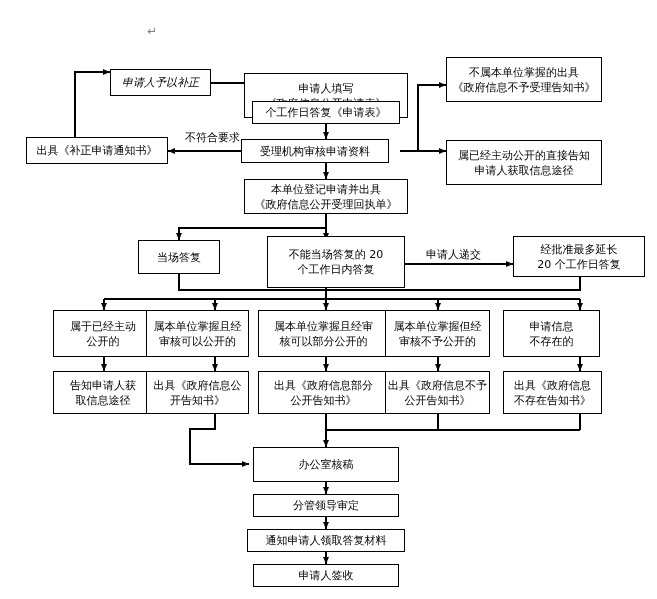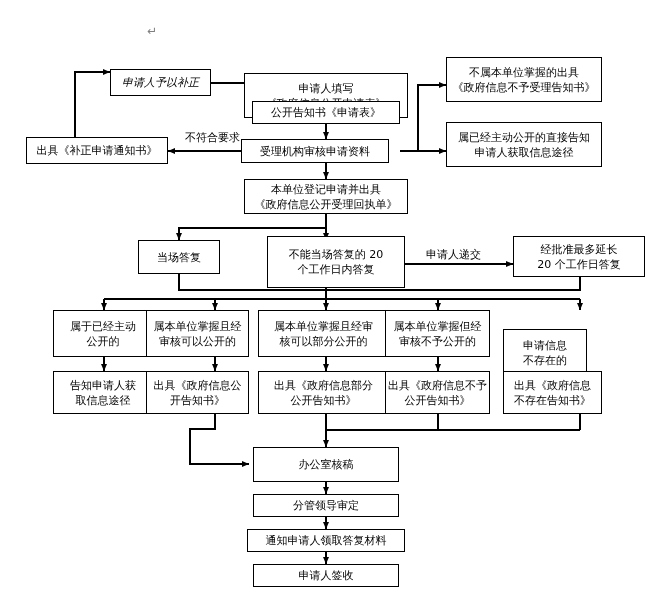--- a/index.html
+++ b/index.html
@@ -125,36 +125,36 @@
 
   <div class="node" style="left:244px; top:29px; width:164px; height:45px;margin-top:44px;">
     <span>申请人填写<br>《政府信息公开申请表》</span>
   </div>
 
   <div class="node" style="left:110px; top:69px; width:101px; height:27px;font-style:italic;">
     <span>申请人予以补正</span>
   </div>
 
   <div class="node" style="left:252px; top:101px; width:148px; height:23px;">
-    <span>公开告知书《申请表》</span>
+    <span>个工作日答复《申请表》</span>
   </div>
 
   <div class="node" style="left:241px; top:139px; width:148px; height:24px;">
     <span>受理机构审核申请资料</span>
   </div>
 
   <div class="node" style="left:26px; top:137px; width:142px; height:27px;">
     <span>出具《补正申请通知书》</span>
   </div>
 
   <div class="node" style="left:446px; top:57px; width:156px; height:45px;">
     <span>不属本单位掌握的出具<br>《政府信息不予受理告知书》</span>
   </div>
 
-  <div class="node" style="left:446px; top:122px; width:156px; height:45px;align-items:center;">
+  <div class="node" style="left:446px; top:140px; width:156px; height:45px;align-items:center;">
     <span>属已经主动公开的直接告知<br>申请人获取信息途径</span>
   </div>
 
   <div class="node" style="left:244px; top:179px; width:164px; height:35px;">
     <span>本单位登记申请并出具<br>《政府信息公开受理回执单》</span>
   </div>
 
   <div class="node" style="left:138px; top:240px; width:82px; height:34px;align-items:center;">
     <span>当场答复</span>
   </div>
@@ -176,21 +176,21 @@
   </div>
 
   <div class="node" style="left:258px; top:310px; width:131px; height:47px;">
     <span>属本单位掌握且经审<br>核可以部分公开的</span>
   </div>
 
   <div class="node" style="left:385px; top:310px; width:105px; height:47px;">
     <span>属本单位掌握但经<br>审核不予公开的</span>
   </div>
 
-  <div class="node" style="left:503px; top:310px; width:84px; height:47px;margin-top:19px;">
+  <div class="node" style="left:503px; top:310px; width:97px; height:47px;">
     <span>申请信息<br>不存在的</span>
   </div>
 
   <div class="node" style="left:53px; top:371px; width:100px; height:43px;">
     <span>告知申请人获<br>取信息途径</span>
   </div>
 
   <div class="node" style="left:146px; top:371px; width:103px; height:43px;">
     <span>出具《政府信息公<br>开告知书》</span>
   </div>

